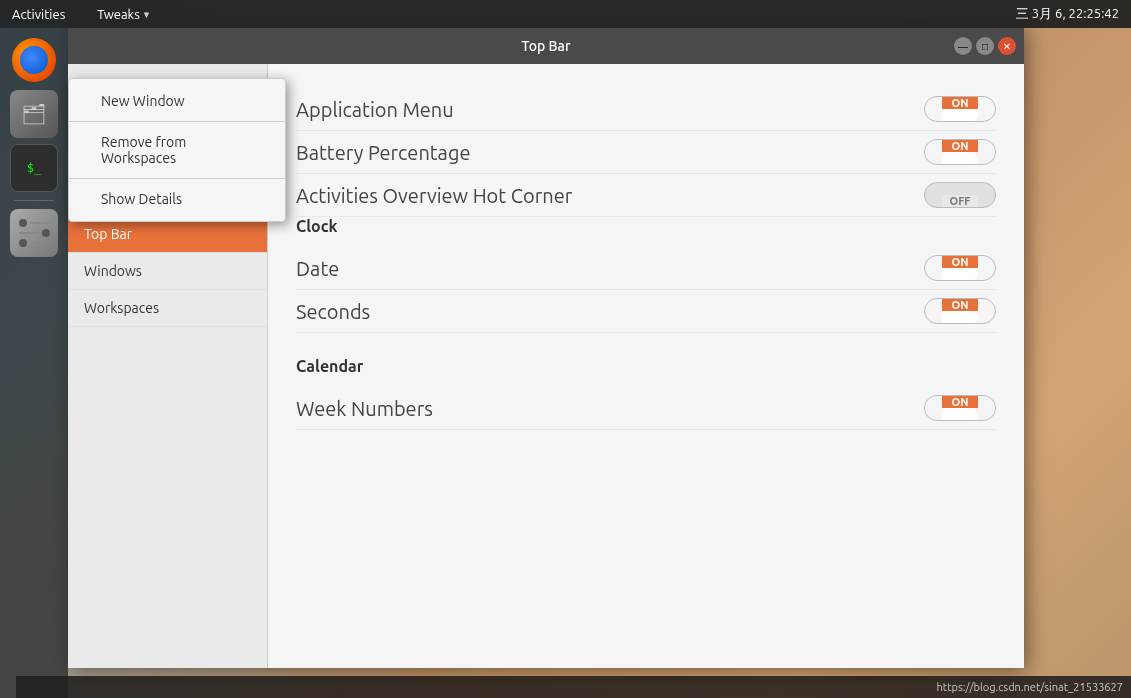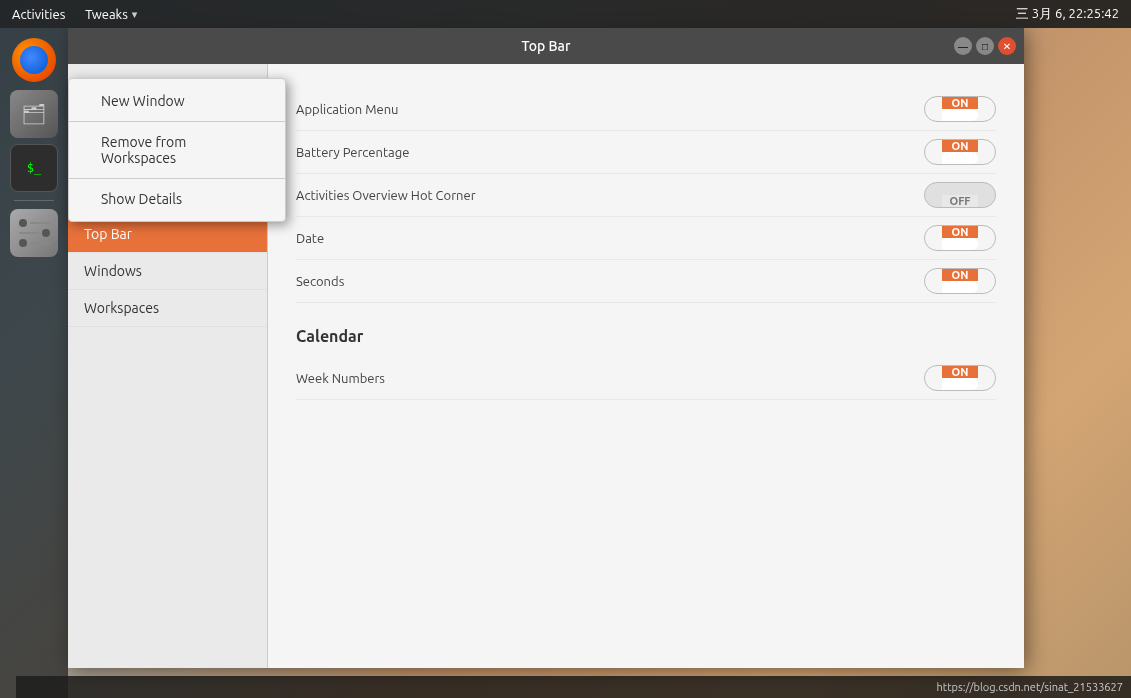--- a/index.html
+++ b/index.html
@@ -29,21 +29,21 @@
       align-items: center;
       position: absolute;
       top: 0;
       left: 0;
       z-index: 100;
     }
 
     .system-bar-left {
       display: flex;
       align-items: center;
-      gap: 0;
+      gap: 12px;
     }
 
     .activities-btn {
       color: #fff;
       padding: 0 12px;
       height: 28px;
       display: flex;
       align-items: center;
       font-size: 13px;
       cursor: pointer;
@@ -271,21 +271,21 @@
     .setting-row {
       display: flex;
       align-items: center;
       justify-content: space-between;
       padding: 8px 0;
       border-bottom: 1px solid #e8e8e8;
     }
 
     .setting-label {
       color: #444;
-      font-size: 13px;
+      font-size: 20px;
     }
 
     
     .toggle {
       display: flex;
       align-items: center;
       width: 72px;
       height: 26px;
       border-radius: 13px;
       overflow: hidden;
@@ -466,20 +466,21 @@
 
         <div class="setting-row">
           <span class="setting-label">Activities Overview Hot Corner</span>
           <div class="toggle" style="background:#e0e0e0;">
             <div style="width:36px;height:100%;background:#e0e0e0;border-radius:12px 0 0 12px;"></div>
             <div style="width:36px;height:100%;background:#e8e8e8;display:flex;align-items:center;justify-content:center;font-size:11px;font-weight:bold;color:#777;">OFF</div>
           </div>
         </div>
 
         <div class="section">
+          <div class="section-title">Clock</div>
 
           <div class="setting-row">
             <span class="setting-label">Date</span>
             <div class="toggle">
               <div class="toggle-on">ON</div>
               <div class="toggle-on-thumb"></div>
             </div>
           </div>
 
           <div class="setting-row">

